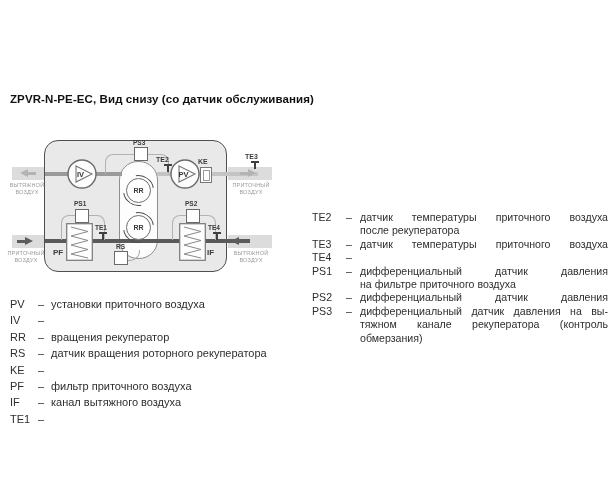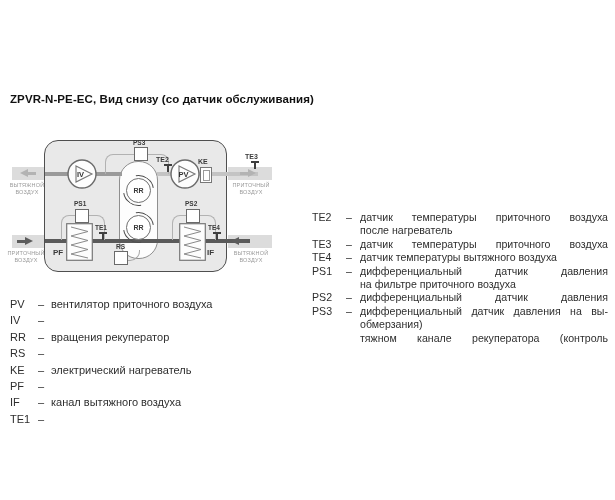--- a/index.html
+++ b/index.html
@@ -153,77 +153,75 @@
   <div class="clbl lbl7" style="left:245px;top:153px;">TE3</div>
   <span class="tmark" style="left:251px;top:161px;"></span>
   <div class="clbl lbl6" style="left:208px;top:224px;">TE4</div>
   <span class="tmark" style="left:213px;top:232px;"></span>
 </div>
 
 <div class="legend-left">
   <div class="lrow">
     <span>PV</span>
     <span class="dash">–</span>
-    <span>вентилятор приточного воздуха</span>
+    <span>установки приточного воздуха</span>
   </div>
   <div class="lrow">
     <span>IV</span>
     <span class="dash">–</span>
   </div>
   <div class="lrow">
     <span>RR</span>
     <span class="dash">–</span>
     <span>вращения рекуператор</span>
   </div>
   <div class="lrow">
     <span>RS</span>
     <span class="dash">–</span>
+    <span>датчик вращения роторного рекуператора</span>
   </div>
   <div class="lrow">
     <span>KE</span>
     <span class="dash">–</span>
-    <span>электрический нагреватель</span>
   </div>
   <div class="lrow">
     <span>PF</span>
     <span class="dash">–</span>
+    <span>фильтр приточного воздуха</span>
   </div>
   <div class="lrow">
     <span>IF</span>
     <span class="dash">–</span>
     <span>канал вытяжного воздуха</span>
   </div>
   <div class="lrow">
     <span>TE1</span>
     <span class="dash">–</span>
   </div>
 </div>
 
 <div class="legend-right">
   <div class="rrow">
     <span>TE2</span>
     <span class="dash">–</span>
     <div class="rtext">
       <div class="ln j">датчик  температуры  приточного  воздуха</div>
-      <div class="ln">после нагреватель</div>
+      <div class="ln">после рекуператора</div>
     </div>
   </div>
   <div class="rrow">
     <span>TE3</span>
     <span class="dash">–</span>
     <div class="rtext">
       <div class="ln j">датчик  температуры  приточного  воздуха</div>
     </div>
   </div>
   <div class="rrow">
     <span>TE4</span>
     <span class="dash">–</span>
-    <div class="rtext">
-      <div class="ln">датчик температуры вытяжного воздуха</div>
-    </div>
   </div>
   <div class="rrow">
     <span>PS1</span>
     <span class="dash">–</span>
     <div class="rtext">
       <div class="ln j">дифференциальный  датчик  давления</div>
       <div class="ln">на фильтре приточного воздуха</div>
     </div>
   </div>
   <div class="rrow">
@@ -231,17 +229,17 @@
     <span class="dash">–</span>
     <div class="rtext">
       <div class="ln j">дифференциальный  датчик  давления</div>
     </div>
   </div>
   <div class="rrow">
     <span>PS3</span>
     <span class="dash">–</span>
     <div class="rtext">
       <div class="ln j">дифференциальный датчик давления на вы-</div>
+      <div class="ln j">тяжном канале рекуператора (контроль</div>
       <div class="ln">обмерзания)</div>
-      <div class="ln j">тяжном канале рекуператора (контроль</div>
     </div>
   </div>
 </div>
 
 </body></html>

